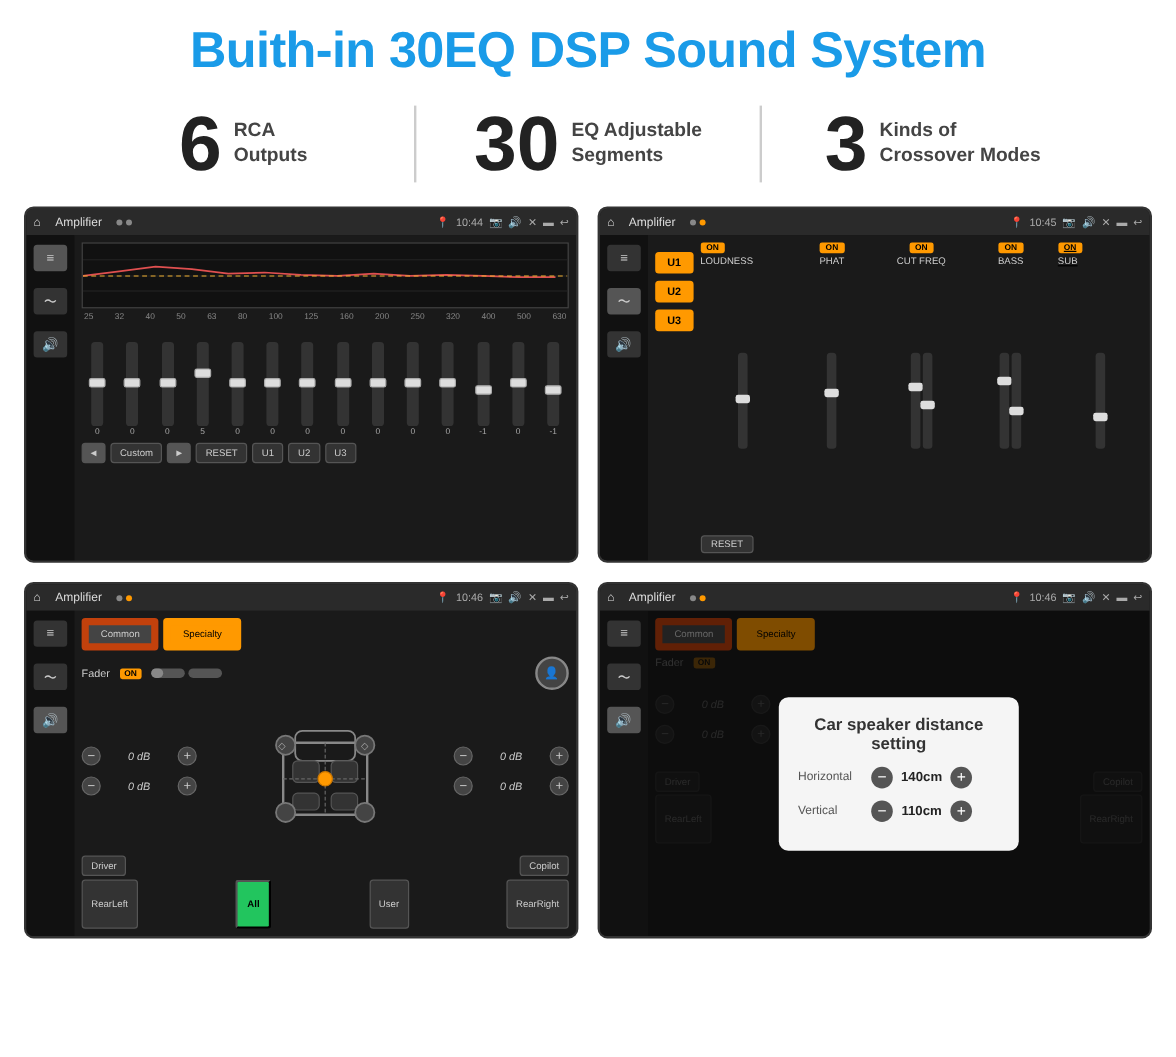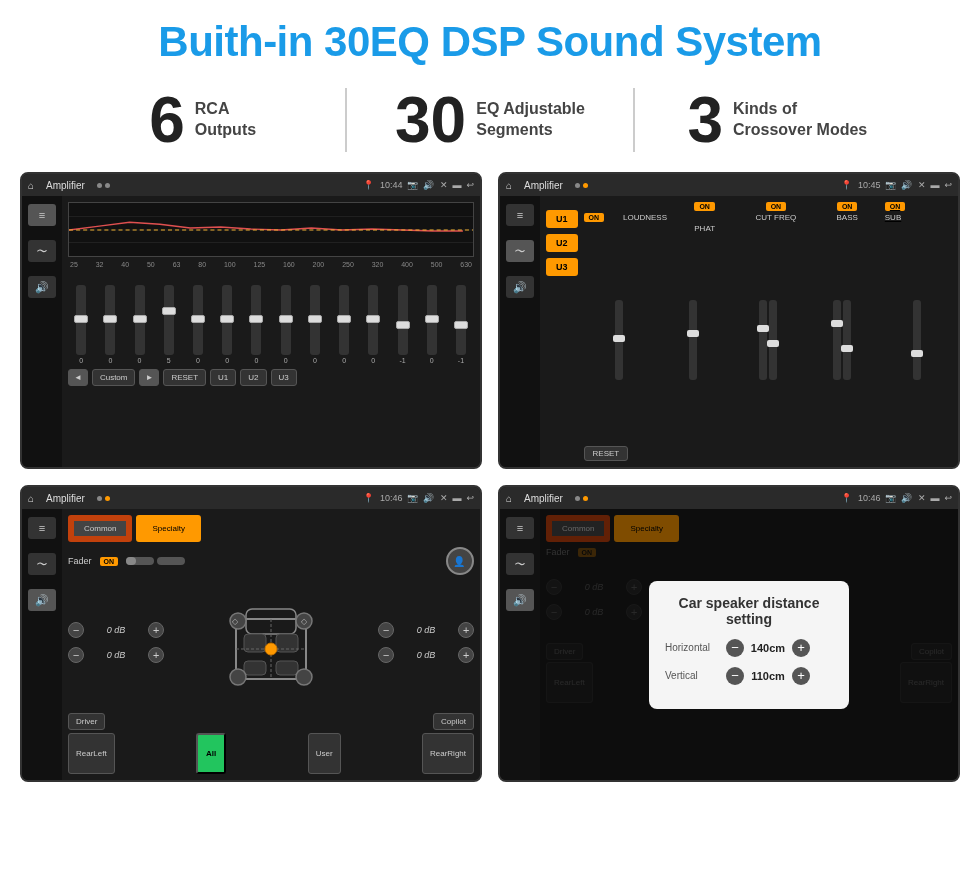--- a/index.html
+++ b/index.html
@@ -655,25 +655,25 @@
       </div>
       <div class="main-content">
         <div style="display:flex; gap:6px; height:100%;">
           <div class="u-buttons">
             <div class="u-btn">U1</div>
             <div class="u-btn">U2</div>
             <div class="u-btn">U3</div>
           </div>
           <div style="flex:1; display:flex; flex-direction:column;">
             <div style="display:flex; gap:4px; margin-bottom:4px;">
-              <div style="flex:1; display:flex; flex-direction:row; align-items:center; gap:19px;">
+              <div style="flex:1; display:flex; flex-direction:column; align-items:flex-start; gap:2px;">
                 <span class="on-badge">ON</span>
                 <span class="col-label">LOUDNESS</span>
               </div>
-              <div style="flex:1; display:flex; flex-direction:column; align-items:center; gap:13px;">
+              <div style="flex:1; display:flex; flex-direction:column; align-items:center; gap:2px;">
                 <span class="on-badge">ON</span>
                 <span class="col-label">PHAT</span>
               </div>
               <div style="flex:1; display:flex; flex-direction:column; align-items:center; gap:2px;">
                 <span class="on-badge">ON</span>
                 <span class="col-label">CUT FREQ</span>
               </div>
               <div style="flex:1; display:flex; flex-direction:column; align-items:center; gap:2px;">
                 <span class="on-badge">ON</span>
                 <span class="col-label">BASS</span>

